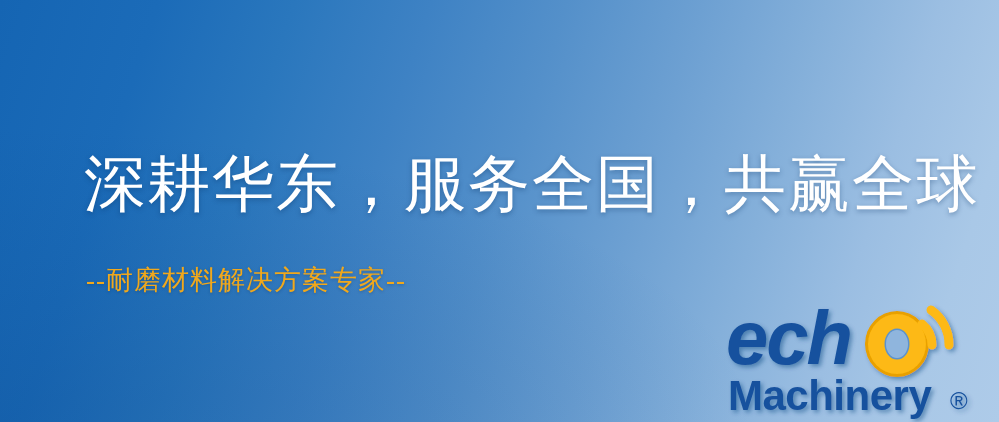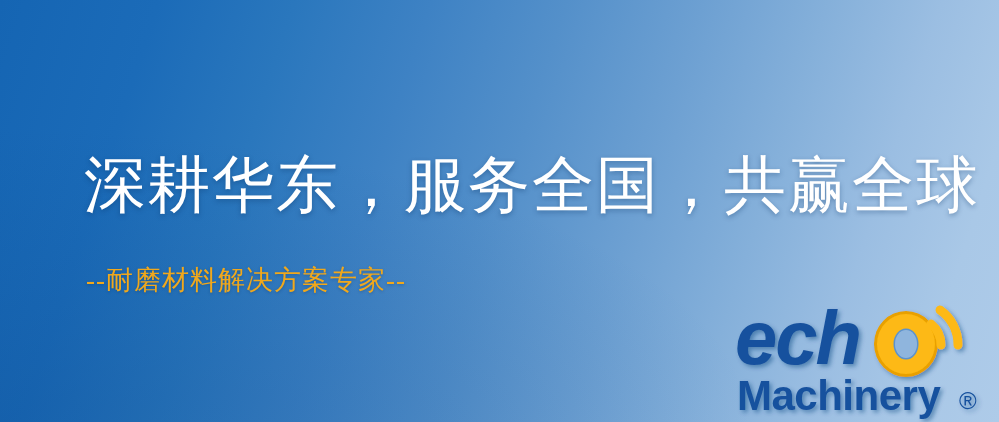--- a/index.html
+++ b/index.html
@@ -38,21 +38,21 @@
     inset: 0;
     pointer-events: none;
     background:
       radial-gradient(130% 120% at 0% 100%, rgba(12, 78, 150, 0.35) 0%, rgba(12, 78, 150, 0.0) 58%);
   }
 
   .headline {
     position: absolute;
     left: 84px;
     top: 152px;
-    font-family: Liberation Sans, sans-serif;
+    font-family: Liberation Serif, serif;
     font-size: 62px;
     line-height: 1.06;
     letter-spacing: 2px;
     color: #ffffff;
     white-space: nowrap;
     text-shadow: 0 2px 5px rgba(8, 48, 96, 0.35);
     z-index: 3;
   }
 
   .subtitle {
@@ -66,21 +66,21 @@
     color: #f0a81c;
     white-space: nowrap;
     text-shadow: 0 1px 3px rgba(8, 48, 96, 0.30);
     z-index: 3;
     text-align: center;
   }
 
   
   .logo {
     position: absolute;
-    right: 6px;
+    right: 15px;
     bottom: 2px;
     width: 262px;
     height: 128px;
     z-index: 4;
     text-align: center;
   }
   .logo svg {
     display: block;
     width: 100%;
     height: 100%;

